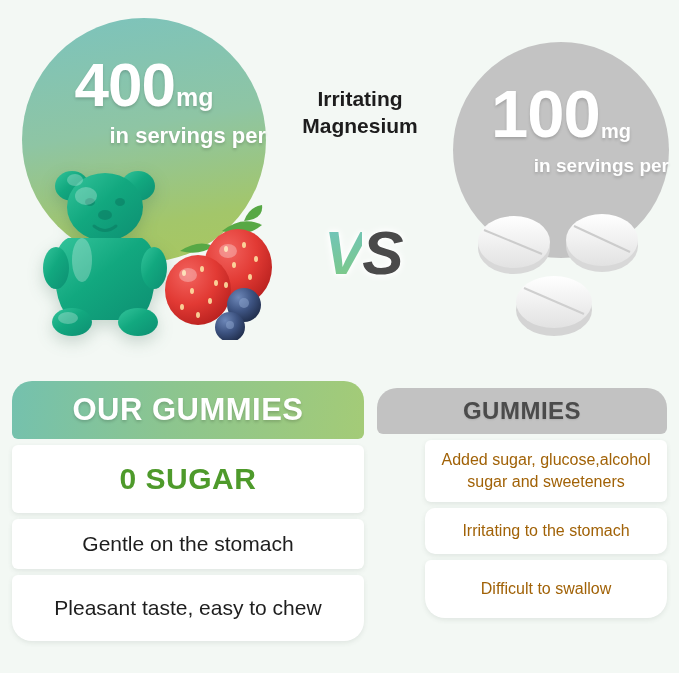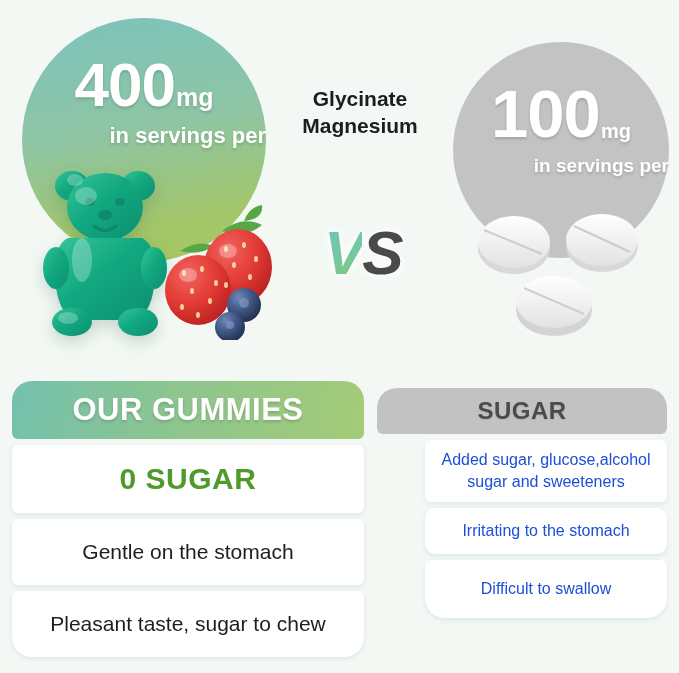--- a/index.html
+++ b/index.html
@@ -141,24 +141,24 @@
 
   .row {
     background: #ffffff;
     display: flex; align-items: center; justify-content: center;
     text-align: center;
     color: #1e1e1e;
     box-shadow: 0 2px 5px rgba(60,80,70,.10);
     margin-top: 6px;
   }
   .col-ours .row { font-size: 21px; }
-  .col-others .row { font-size: 16px; color: #1d4ed8; margin-left: 48px; }
+  .col-others .row { font-size: 16px; color: #a16207; margin-left: 48px; }
 
   .col-ours .row-1 { height: 68px; border-radius: 6px; }
-  .col-ours .row-2 { height: 66px; border-radius: 6px; }
+  .col-ours .row-2 { height: 50px; border-radius: 6px; }
   .col-ours .row-3 { height: 66px; border-radius: 6px 6px 20px 20px; }
 
   .col-others .row-1 { height: 62px; border-radius: 6px; line-height: 1.35; padding: 0 14px; }
   .col-others .row-2 { height: 46px; border-radius: 10px; }
   .col-others .row-3 { height: 58px; border-radius: 6px 6px 20px 20px; }
 
   .highlight { color: #4e9a2b; font-weight: 800; font-size: 30px; letter-spacing: .5px; }
 </style>
 </head>
 <body>
@@ -181,21 +181,21 @@
       <div class="dose-wrap">
         <div class="dose-row">
           <span class="dose-num">100</span>
           <span class="dose-unit">mg</span>
         </div>
         <div class="dose-sub">in servings per</div>
       </div>
     </div>
 
     <div class="product-title">
-      <div>Glycinate</div>
+      <div>Irritating</div>
       <div>Magnesium</div>
     </div>
 
     <div class="gummy">
       <svg viewBox="0 0 126 178" xmlns="http://www.w3.org/2000/svg">
         <defs>
           <linearGradient id="gb" x1="0" y1="0" x2="1" y2="1">
             <stop offset="0%" stop-color="#34c49b"></stop>
             <stop offset="45%" stop-color="#12a87f"></stop>
             <stop offset="100%" stop-color="#0d8f72"></stop>
@@ -313,26 +313,26 @@
 
   <div class="col col-ours">
     <div class="col-header">OUR GUMMIES</div>
     <div class="row row-1">
       <span class="highlight">0 SUGAR</span>
     </div>
     <div class="row row-2">
       <span>Gentle on the stomach</span>
     </div>
     <div class="row row-3">
-      <span>Pleasant taste, sugar to chew</span>
+      <span>Pleasant taste, easy to chew</span>
     </div>
   </div>
 
   <div class="col col-others">
-    <div class="col-header">SUGAR</div>
+    <div class="col-header">GUMMIES</div>
     <div class="row row-1">
       <span>Added sugar, glucose,alcohol sugar and sweeteners</span>
     </div>
     <div class="row row-2">
       <span>Irritating to the stomach</span>
     </div>
     <div class="row row-3">
       <span>Difficult to swallow</span>
     </div>
   </div>

